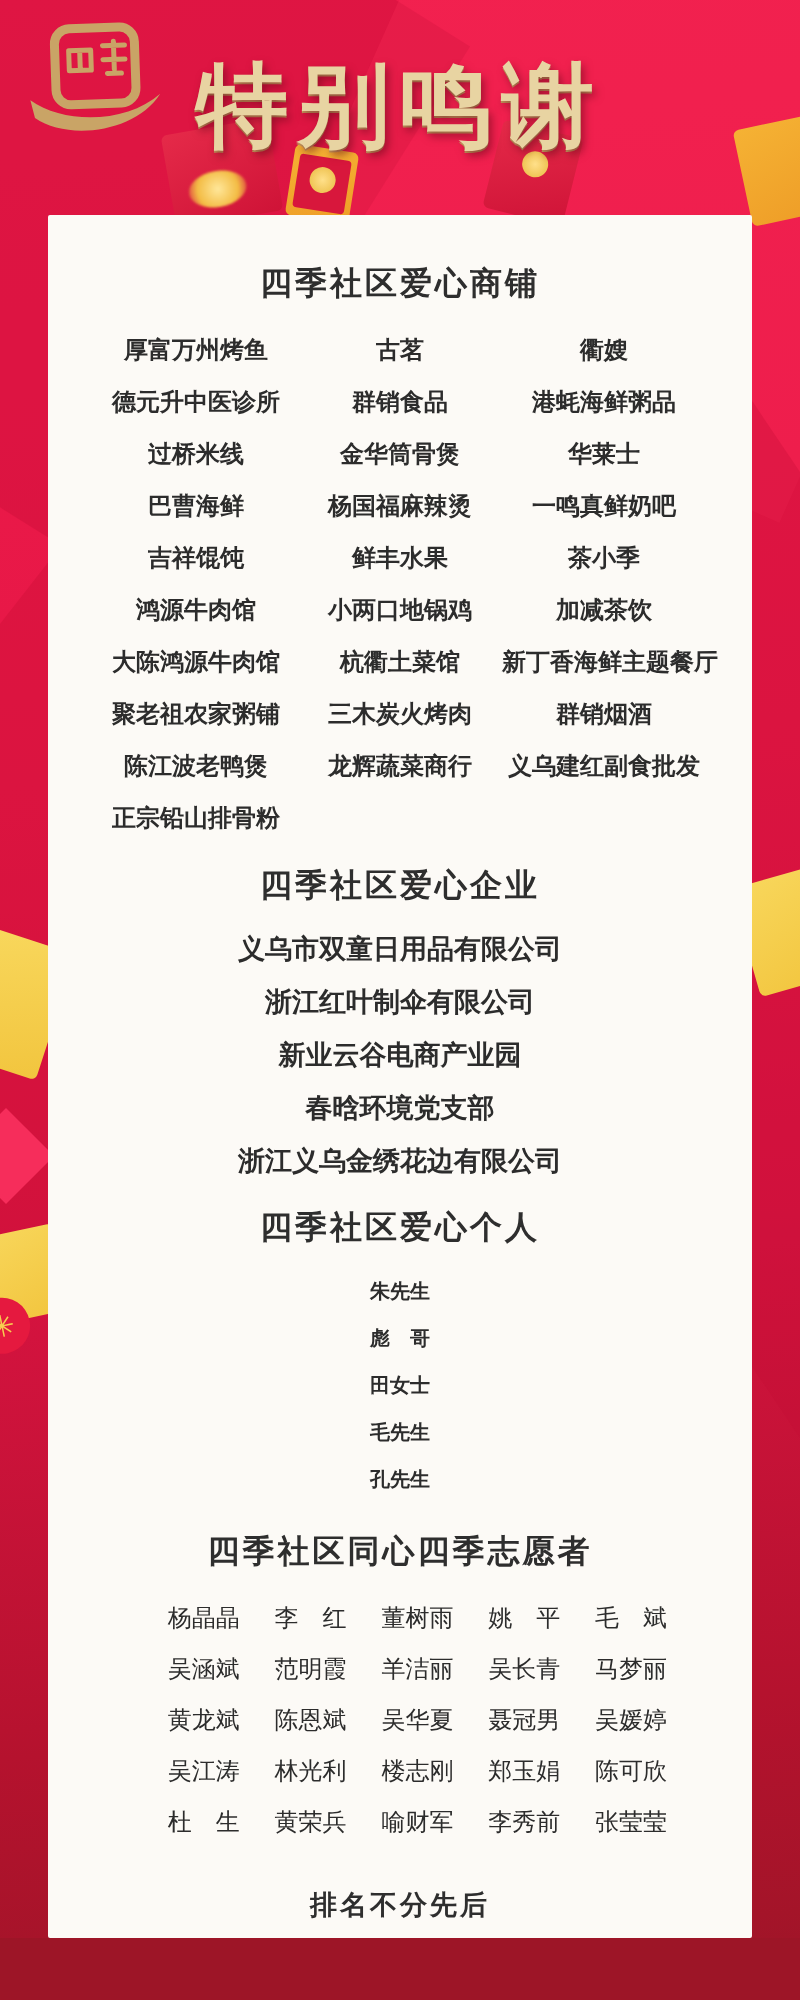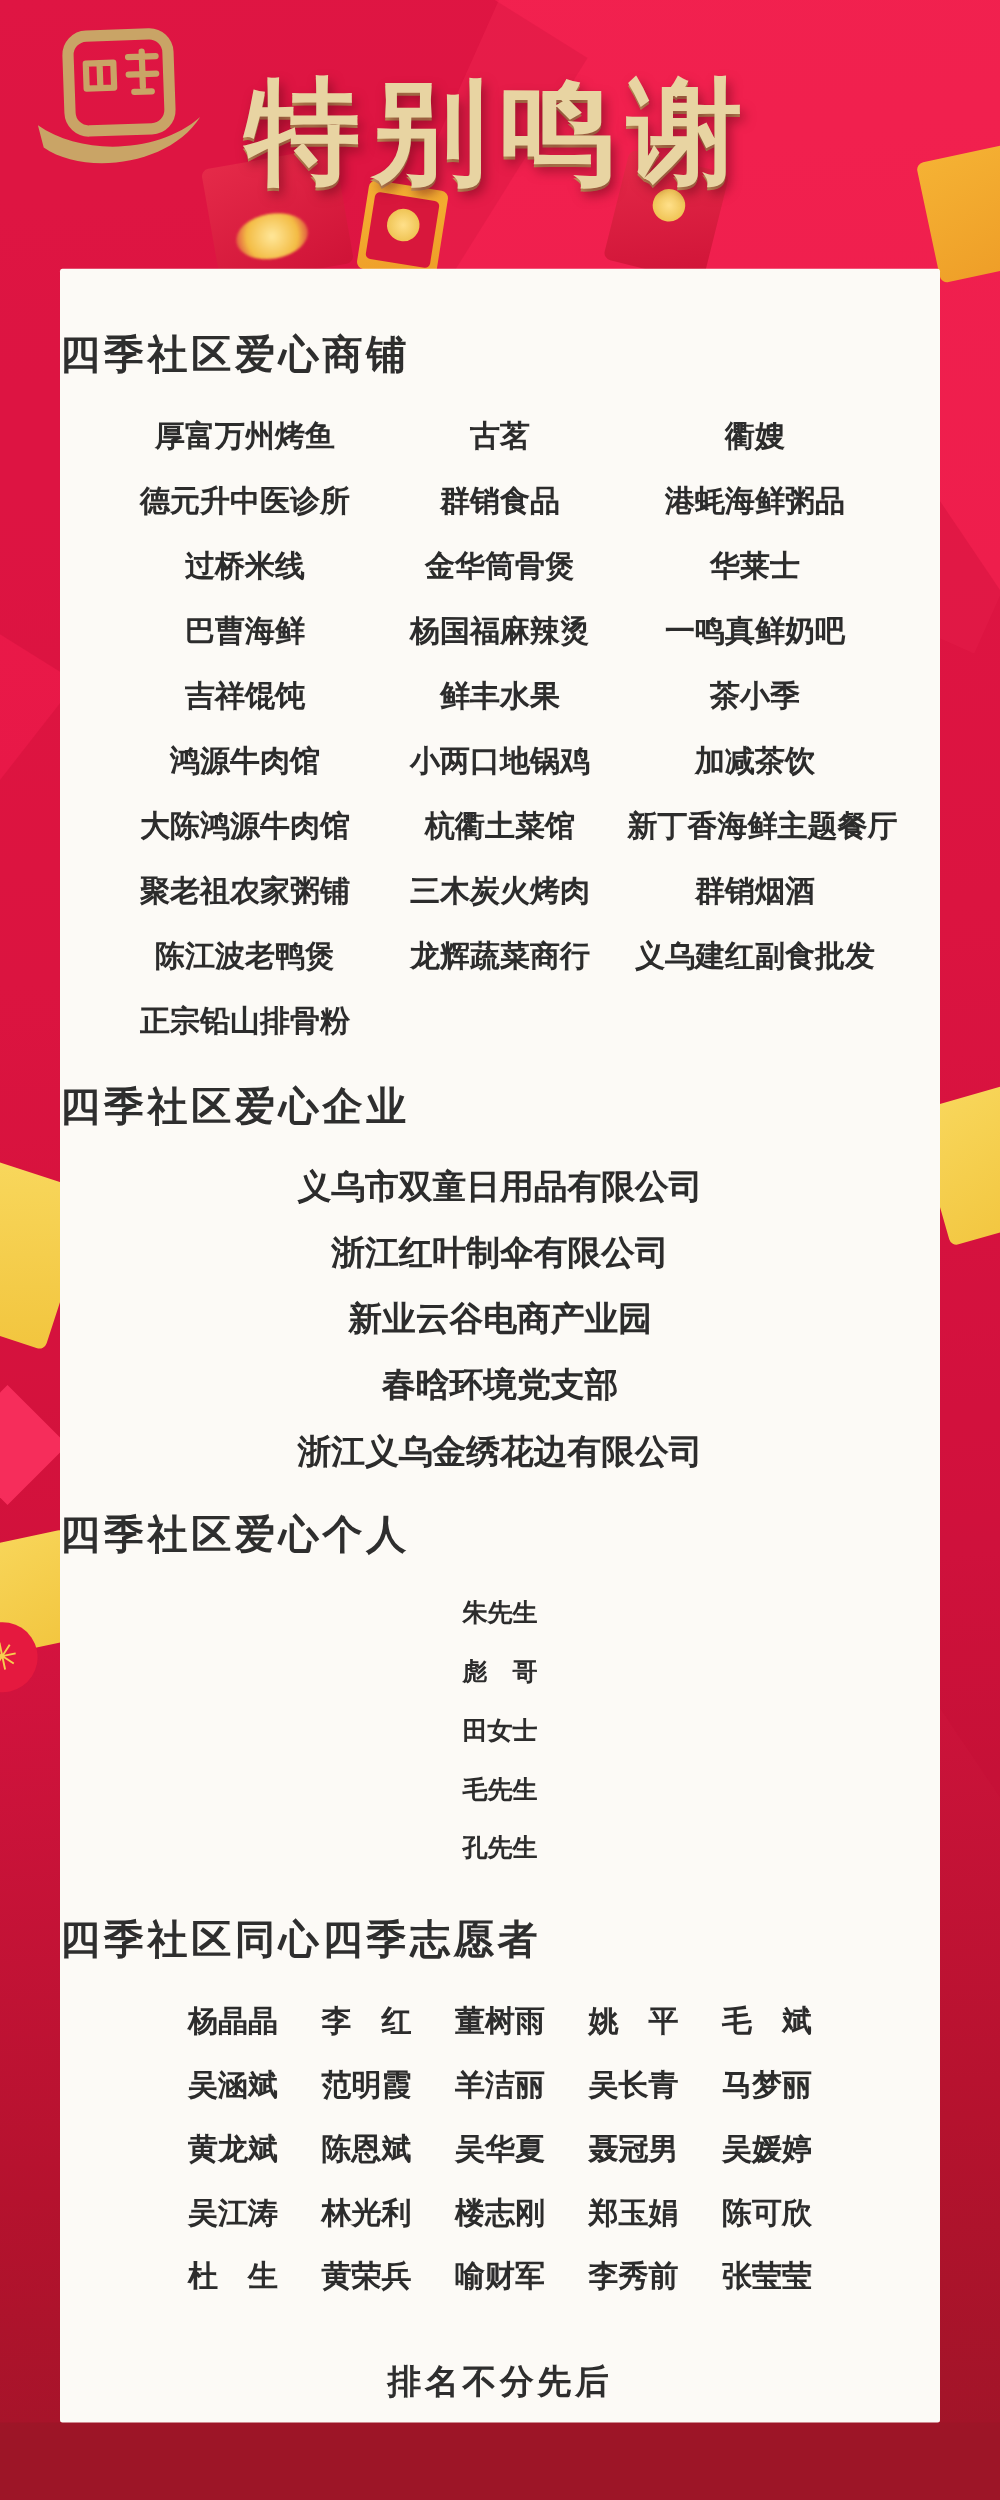--- a/index.html
+++ b/index.html
@@ -46,42 +46,42 @@
     white-space:nowrap;
   }
 
   
   .card {
     position:absolute; left:48px; top:215px; width:704px; height:1723px;
     background:#fcfaf6; z-index:2; color:#2c2c2c; border-radius:2px;
   }
 
   .sec-title {
-    height:40px; line-height:40px; 
+    height:40px; line-height:40px; text-align:center;
     font-size:32px; font-weight:700; letter-spacing:3px; color:#2e2e2e;
   }
   #shops-title       { margin-top:48px; }
   #companies-title   { margin-top:21px; }
   #individuals-title { margin-top:19px; }
   #volunteers-title  { margin-top:28px; }
 
   .shops-grid { display:flex; padding:0 46px; margin-top:21px; }
   .shop-col { flex:1; min-width:0; display:flex; flex-direction:column; }
   .shops-grid .cell { height:52px; line-height:52px; text-align:center;
                       font-size:24px; font-weight:600; white-space:nowrap; }
 
   .center-list { margin-top:18px; }
   .center-list .cell { height:53px; line-height:53px; text-align:center;
                        font-size:27px; font-weight:600; white-space:nowrap; }
   #individuals-list { margin-top:21px; }
   #individuals-list .cell { height:47px; line-height:47px; font-size:20px; }
 
   .vol-grid { margin:22px 85px 0; display:grid; grid-template-columns:repeat(5,1fr); }
-  .vol-grid .cell { height:51px; line-height:51px; text-align:center;
-                    font-size:24px; font-weight:700; white-space:nowrap; }
+  .vol-grid .cell { height:51px; line-height:51px; text-align:right;
+                    font-size:24px; font-weight:400; white-space:nowrap; }
 
   .footer-note { margin-top:39px; height:36px; line-height:36px; text-align:center;
                  font-size:27px; font-weight:700; letter-spacing:3px; color:#2e2e2e; }
 
   .bottom-band { position:absolute; left:0; top:1938px; width:800px; height:62px;
                  background:#9d1527; z-index:1; }
 </style>
 </head>
 <body>
 

